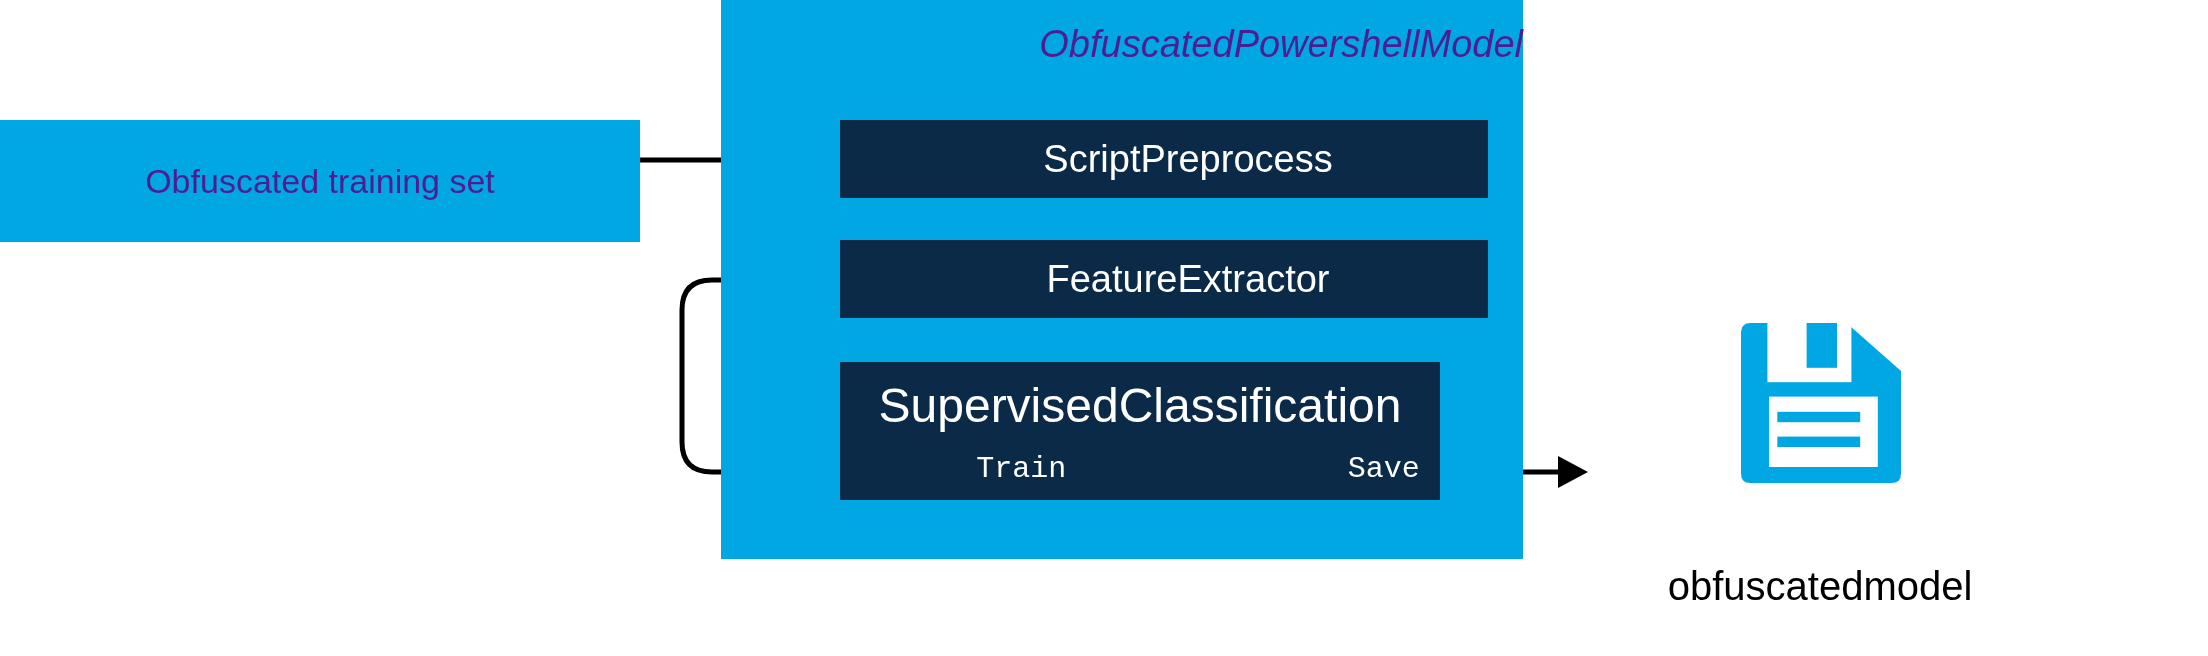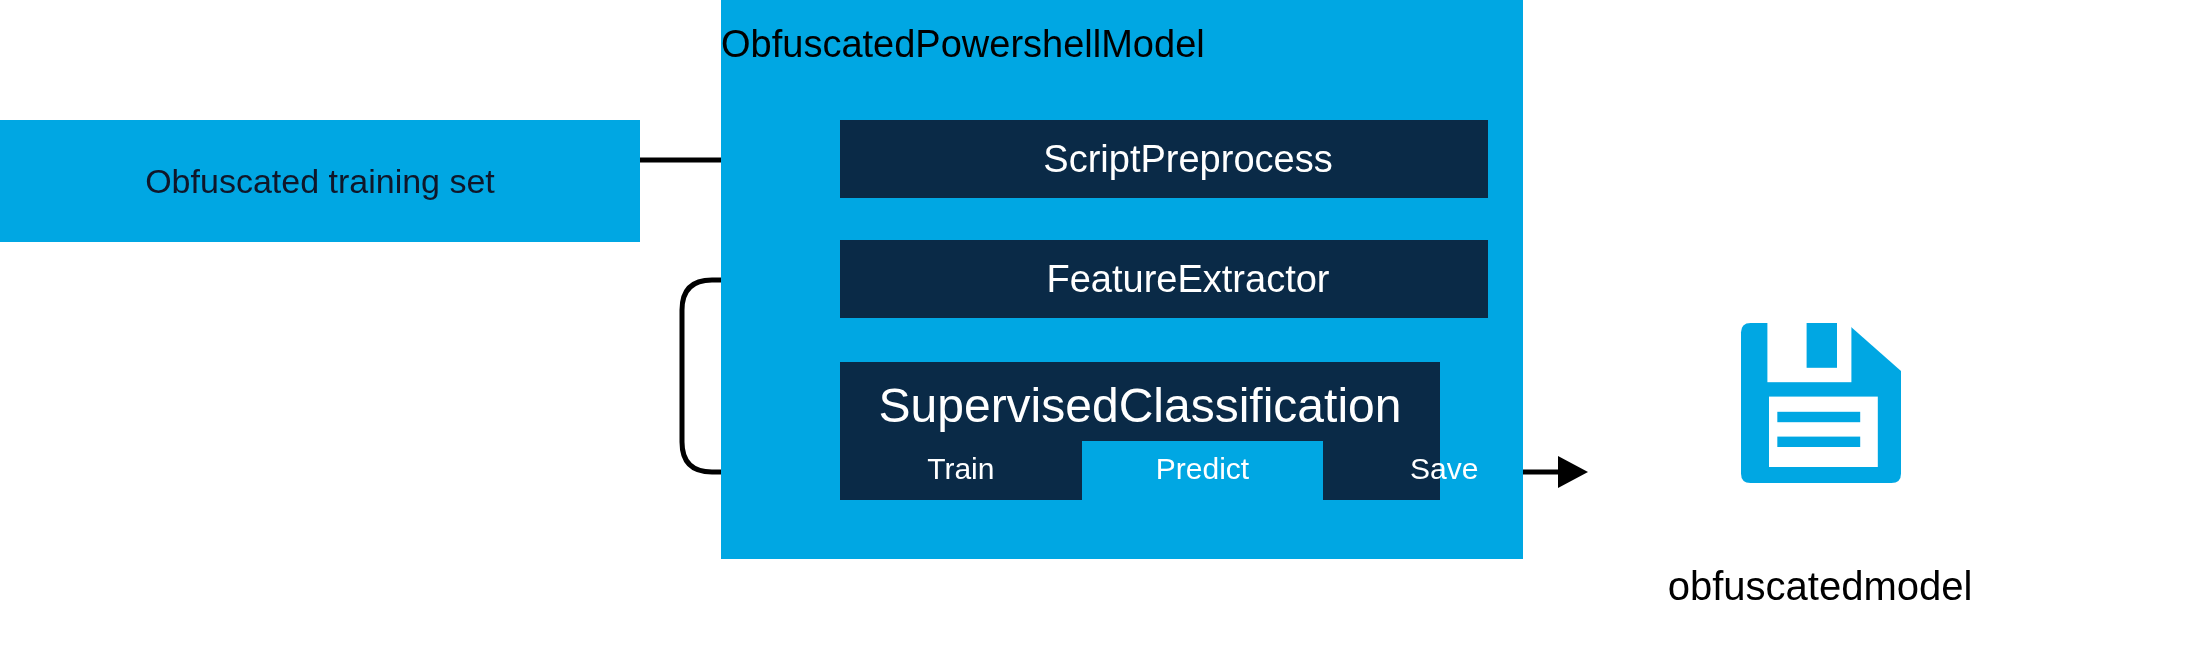--- a/index.html
+++ b/index.html
@@ -11,21 +11,21 @@
     font-family: "Liberation Sans", sans-serif;
     overflow: hidden;
   }
 
   
   .input-box {
     position: absolute;
     left: 0; top: 120px;
     width: 640px; height: 122px;
     background: #00A7E3;
-    color: #0f172a;
+    color: #4c1d95;
     text-align: center;
     display: flex;
     flex-direction: column;
     justify-content: center;
     gap: 4px;
   }
   .input-box .line1 { font-size: 34px; line-height: 40px; }
   .input-box .line2 { font-size: 34px; line-height: 40px; font-style: italic; }
 
   
@@ -42,24 +42,25 @@
   .model-box {
     position: absolute;
     left: 721px; top: 0;
     width: 802px; height: 559px;
     background: #00A7E3;
   }
   .model-title {
     position: absolute;
     left: 0; top: 20px;
     width: 100%;
-    text-align: left;
-    color: #000000;
+    text-align: right;
+    color: #4c1d95;
     font-size: 38px;
     line-height: 48px;
+    font-style: italic;
   }
   .stage {
     position: absolute;
     left: 119px;            
     width: 600px;
     background: #0A2A47;
     color: #ffffff;
     text-align: center;
   }
   .stage.simple {
@@ -74,20 +75,21 @@
   .stage-classifier .stage-title {
     height: 79px;
     line-height: 88px;
     font-size: 48px;
   }
   .tab-row {
     position: absolute;
     left: 0; top: 79px;
     width: 725px; height: 59px;
     display: flex;
+    font-family: Liberation Mono, monospace;
   }
   .tab {
     flex: 1;
     text-align: center;
     font-size: 30px;
     line-height: 56px;
     color: #ffffff;
   }
   .tab.active { background: #00A7E3; }
 
@@ -133,21 +135,20 @@
     </div>
 
     <div class="stage simple stage-extractor">
       <span>FeatureExtractor</span>
     </div>
 
     <div class="stage stage-classifier">
       <div class="stage-title">SupervisedClassification</div>
       <div class="tab-row">
         <div class="tab">Train</div>
-        <div class="tab active">Predict</div>
         <div class="tab">Save</div>
       </div>
     </div>
   </div>
 
   <svg class="floppy-icon" viewBox="0 0 100 100" xmlns="http://www.w3.org/2000/svg">
     <path d="M6 0 H66 L100 30 V94 Q100 100 94 100 H6 Q0 100 0 94 V6 Q0 0 6 0 Z" fill="#00A7E3"></path>
     <rect x="16.5" y="0" width="52.5" height="37" fill="#ffffff"></rect>
     <rect x="41" y="0" width="19" height="28" fill="#00A7E3"></rect>
     <rect x="17.5" y="46" width="68" height="44" fill="#ffffff"></rect>

